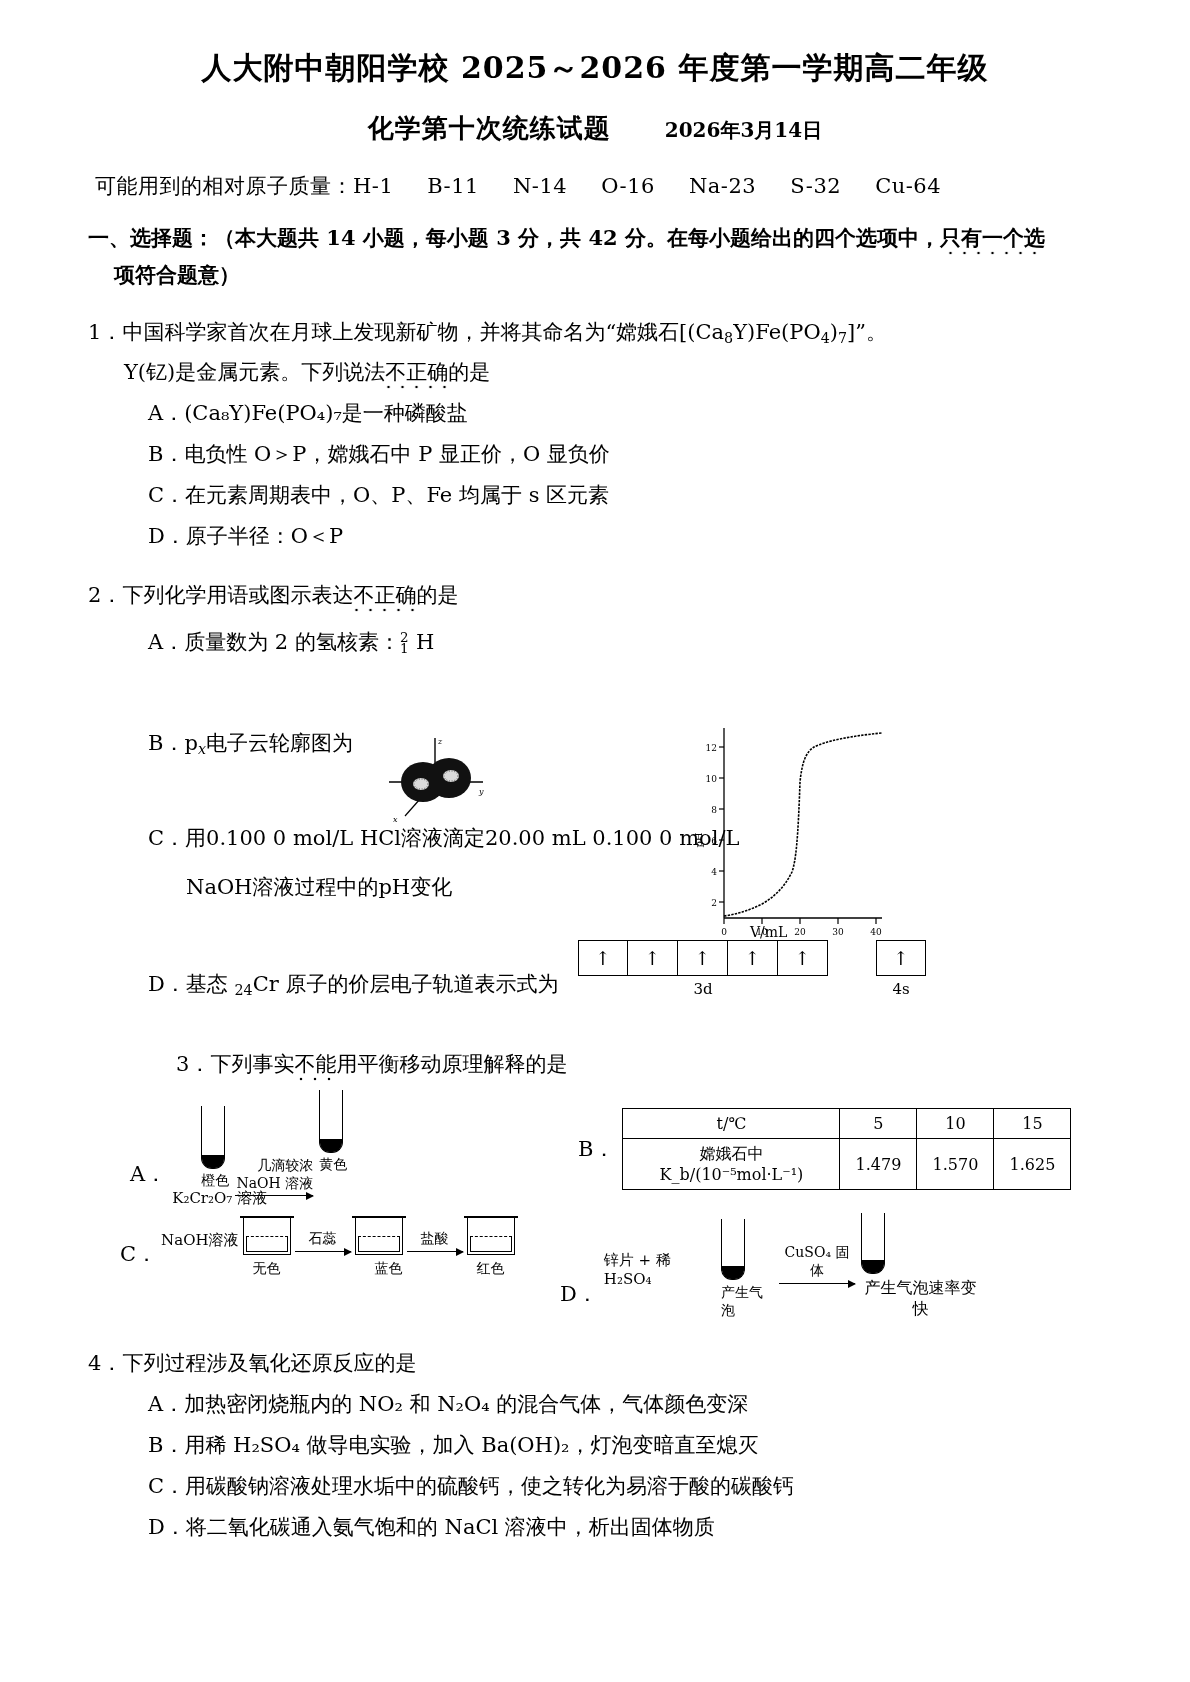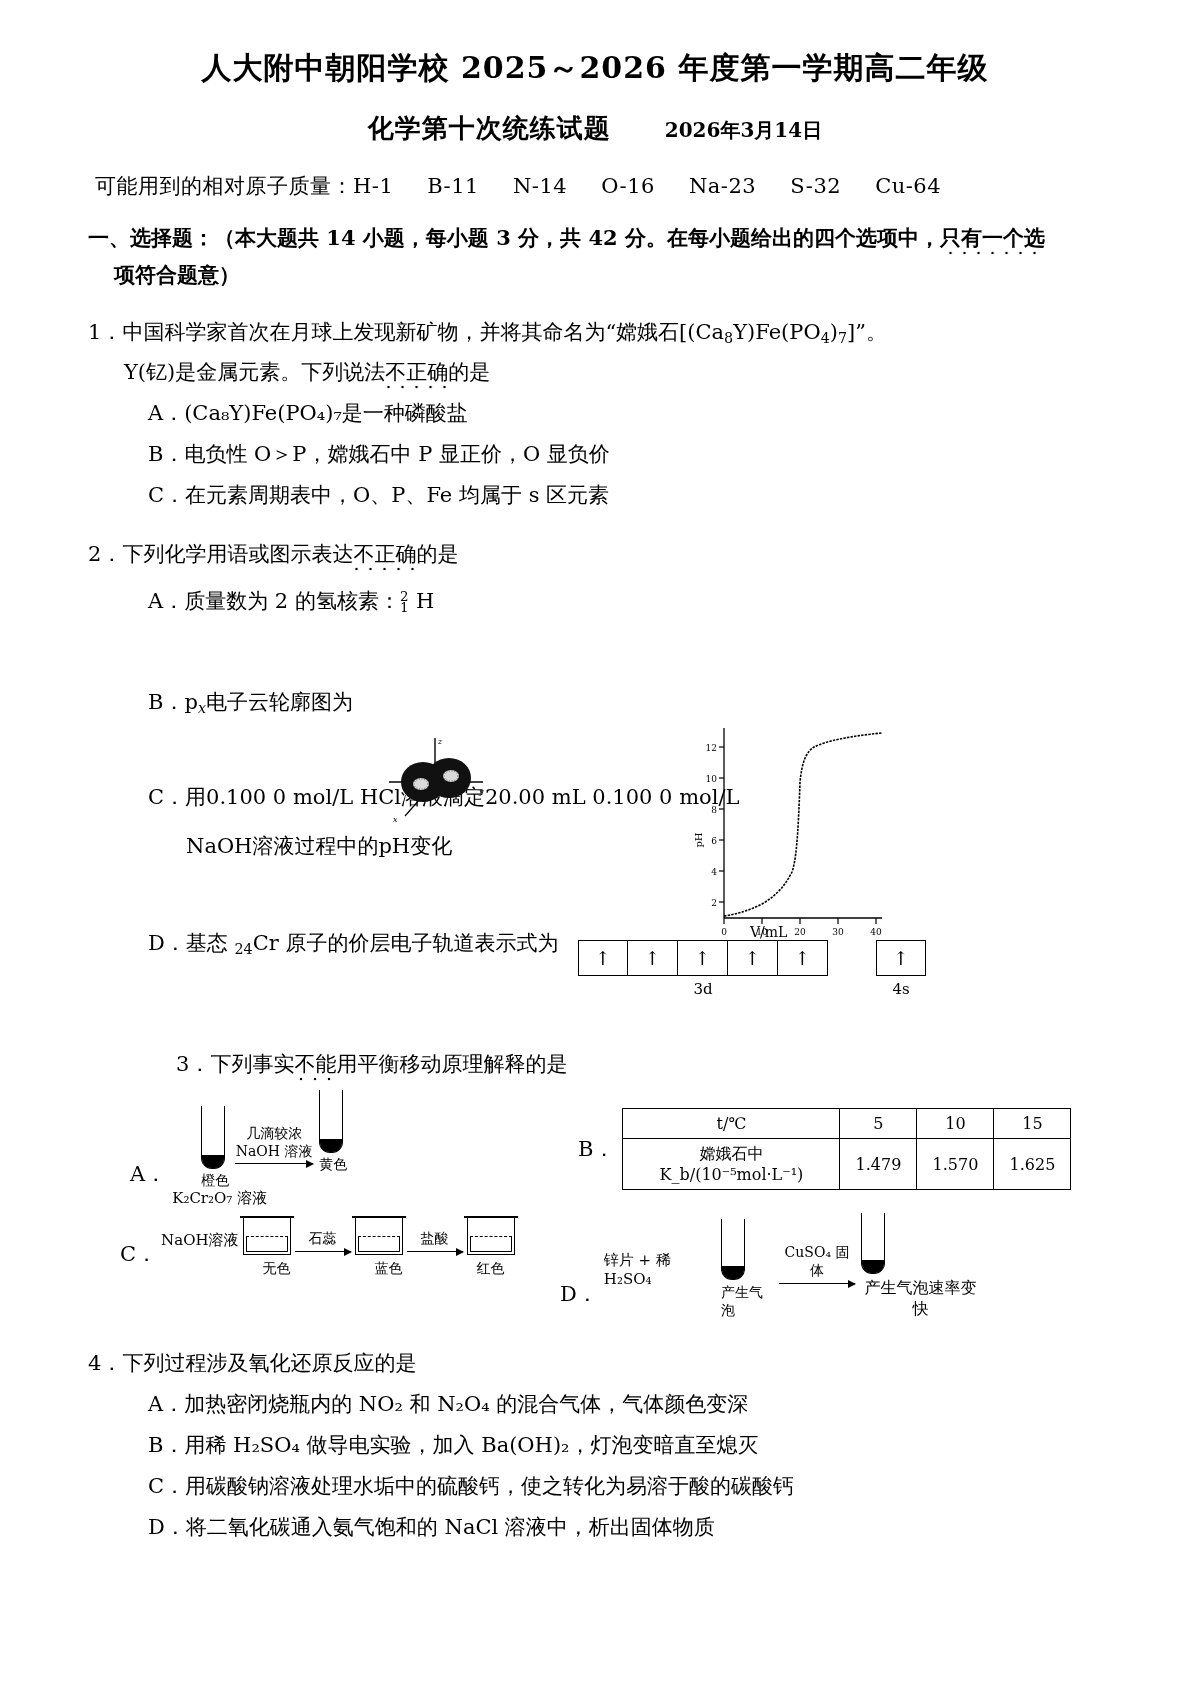--- a/index.html
+++ b/index.html
@@ -77,20 +77,23 @@
     </div>
     <div class="opt">
       <span>A．</span><span>(Ca₈Y)Fe(PO₄)₇是一种磷酸盐</span>
     </div>
     <div class="opt">
       <span>B．</span><span>电负性 O＞P，嫦娥石中 P 显正价，O 显负价</span>
     </div>
     <div class="opt">
       <span>C．</span><span>在元素周期表中，O、P、Fe 均属于 s 区元素</span>
     </div>
+    <div class="opt">
+      <span>D．</span><span>原子半径：O＜P</span>
+    </div>
   </div>
 
   <div class="q qnum">
     <div>
       <span>2．</span><span>下列化学用语或图示表达</span><span class="dotted">不正确</span><span>的是</span>
     </div>
     <div class="opt" style="margin-top:6px">
       <span>A．</span><span>质量数为 2 的氢核素：</span><span class="isotope"><span class="up">2</span><span class="dn">1</span></span><span>H</span>
     </div>
     <div class="opt" style="margin-top:60px">
@@ -216,21 +219,21 @@
       <div style="text-align:center">
         <div style="height:30px"></div>
         <div style="font-size:15px;margin-bottom:2px">K₂Cr₂O₇ 溶液</div>
       </div>
       <div style="text-align:left;margin-left:-72px;margin-bottom:20px">
         <div class="tube">
             <div class="liq"></div>
           </div>
         <div style="font-size:14px;margin-top:3px">橙色</div>
       </div>
-      <div style="text-align:center;margin-bottom:46px">
+      <div style="text-align:right;margin-bottom:14px">
         <div style="font-size:14px;line-height:1.25">几滴较浓</div>
         <div style="font-size:14px;line-height:1.25">NaOH 溶液</div>
         <div class="arrowline" style="width:78px;margin-top:3px"></div>
       </div>
       <div style="text-align:center;margin-bottom:36px">
         <div class="tube">
             <div class="liq"></div>
           </div>
         <div style="font-size:14px;margin-top:3px">黄色</div>
       </div>
@@ -259,21 +262,21 @@
         </tr>
       </tbody>
         </table>
     </div>
   </div>
 
   <div class="fig" style="left:120px;top:1170px;width:460px">
     <div style="display:flex;align-items:flex-end;gap:4px">
       <span style="font-size:21px;font-family:'DejaVu Serif',serif;margin-bottom:10px">C．</span>
       <div style="font-size:15px;margin-bottom:28px">NaOH溶液</div>
-      <div style="text-align:right">
+      <div style="text-align:center">
         <div class="beaker">
             <div class="liq"></div>
           </div>
         <div style="font-size:14px;margin-top:5px">无色</div>
       </div>
       <div style="text-align:center;margin-bottom:26px">
         <div style="font-size:14px">石蕊</div>
         <div class="arrowline" style="width:56px;margin-top:3px"></div>
       </div>
       <div style="text-align:right">

